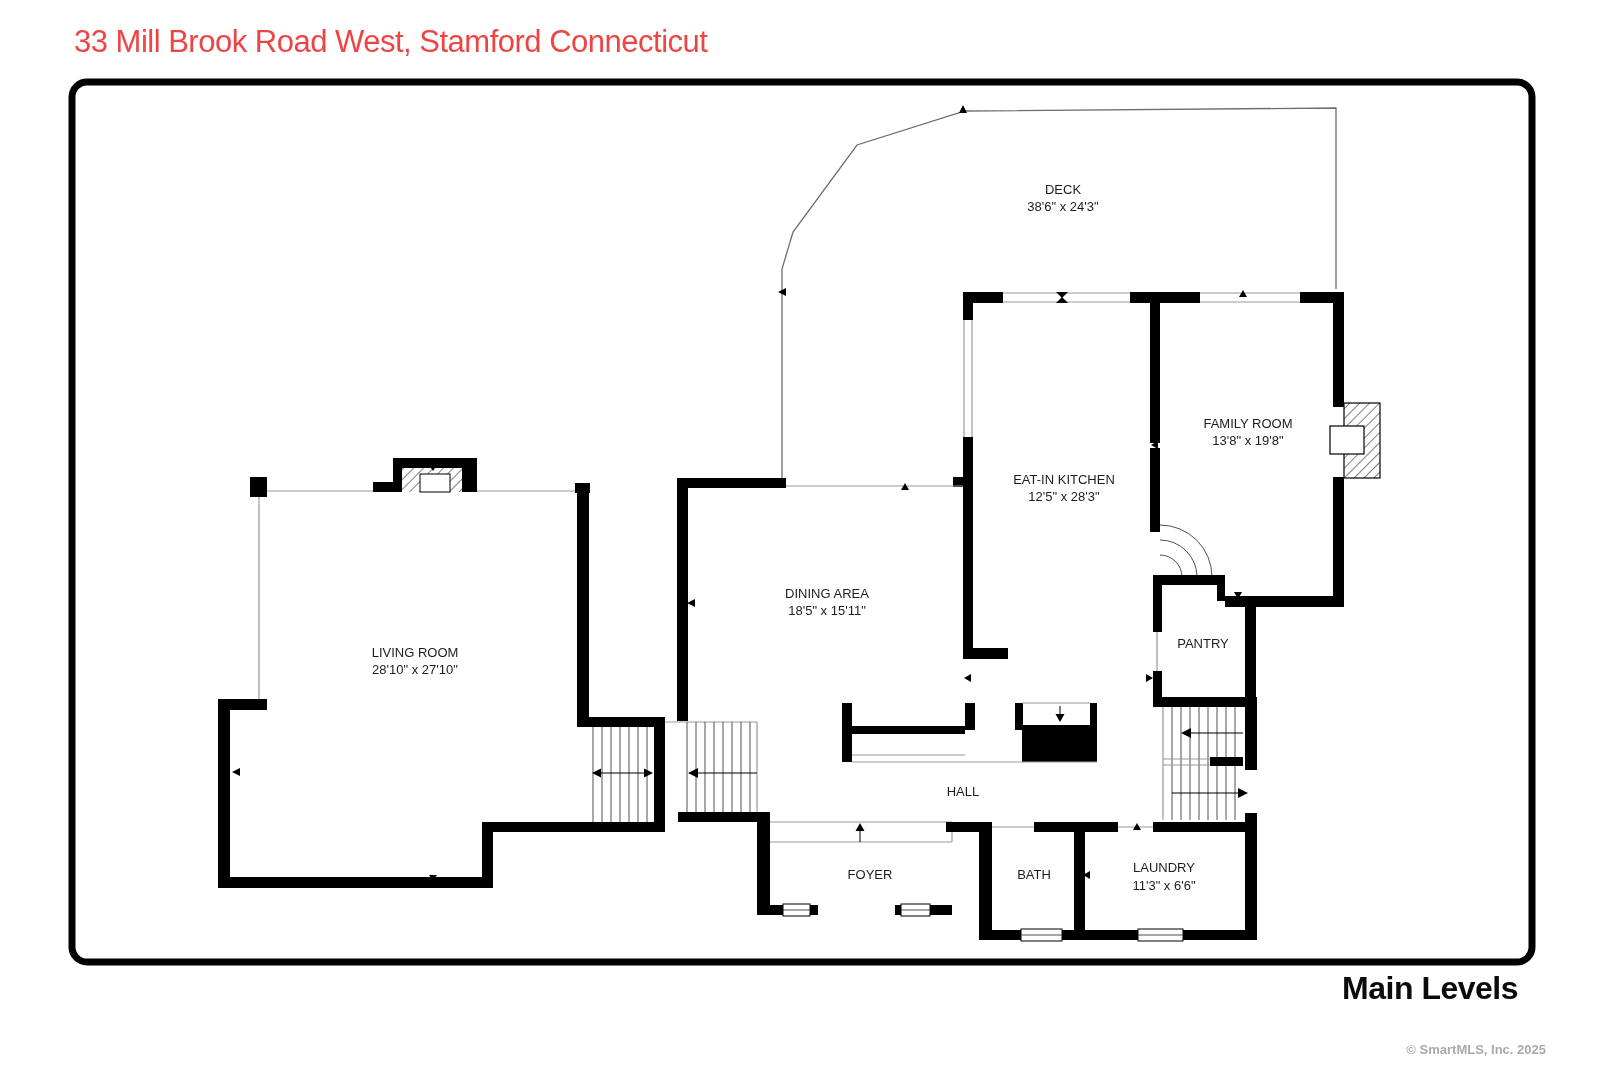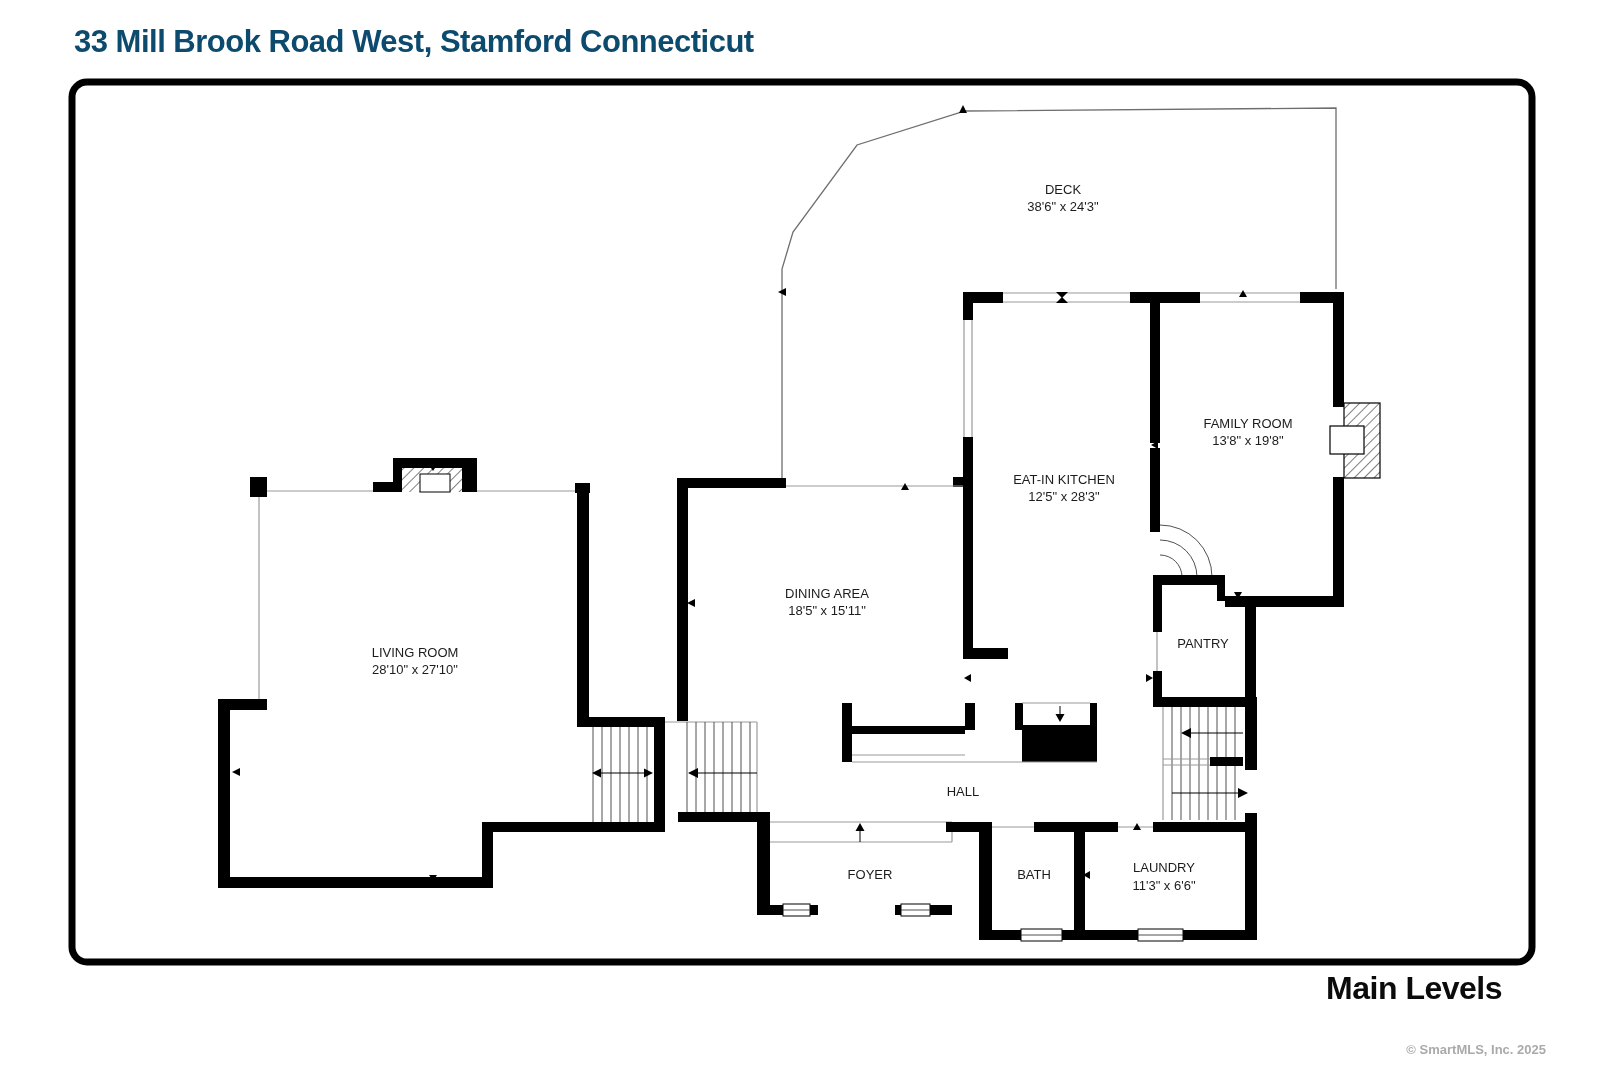--- a/index.html
+++ b/index.html
@@ -1,20 +1,20 @@
 <!DOCTYPE html>
 <html><head>
 <meta charset="utf-8">
 <style>
   html,body{margin:0;padding:0;background:#ffffff;}
   body{width:1600px;height:1067px;position:relative;overflow:hidden;
        font-family:"Liberation Sans", sans-serif;}
-  .page-title{position:absolute;left:74px;top:24px;font-size:31px;font-weight:700;
-       color:#0c4a6e;letter-spacing:-0.5px;font-family:"Liberation Sans",sans-serif;}
-  .plan-label{position:absolute;right:98px;top:970px;font-size:32px;font-weight:800;
+  .page-title{position:absolute;left:74px;top:24px;font-size:31px;font-weight:400;
+       color:#ef4444;letter-spacing:-0.5px;font-family:"Liberation Sans",sans-serif;}
+  .plan-label{position:absolute;right:82px;top:970px;font-size:32px;font-weight:800;
        color:#0b0b0b;letter-spacing:-0.5px;}
   .copyright{position:absolute;right:54px;top:1042px;font-size:13px;font-weight:700;
        color:#aaaaaa;margin-left:40px;}
   svg{position:absolute;left:0;top:0;}
   svg text{font-family:"Liberation Sans",sans-serif;font-size:13px;fill:#1c1c1c;}
   .wall{fill:#000000;}
   .thin{stroke:#9a9a9a;stroke-width:1.2;fill:none;}
   .deckline{stroke:#6e6e6e;stroke-width:1.3;fill:none;}
   .tread{stroke:#3c3c3c;stroke-width:0.9;fill:none;}
   .arrowline{stroke:#000;stroke-width:1;fill:none;}

